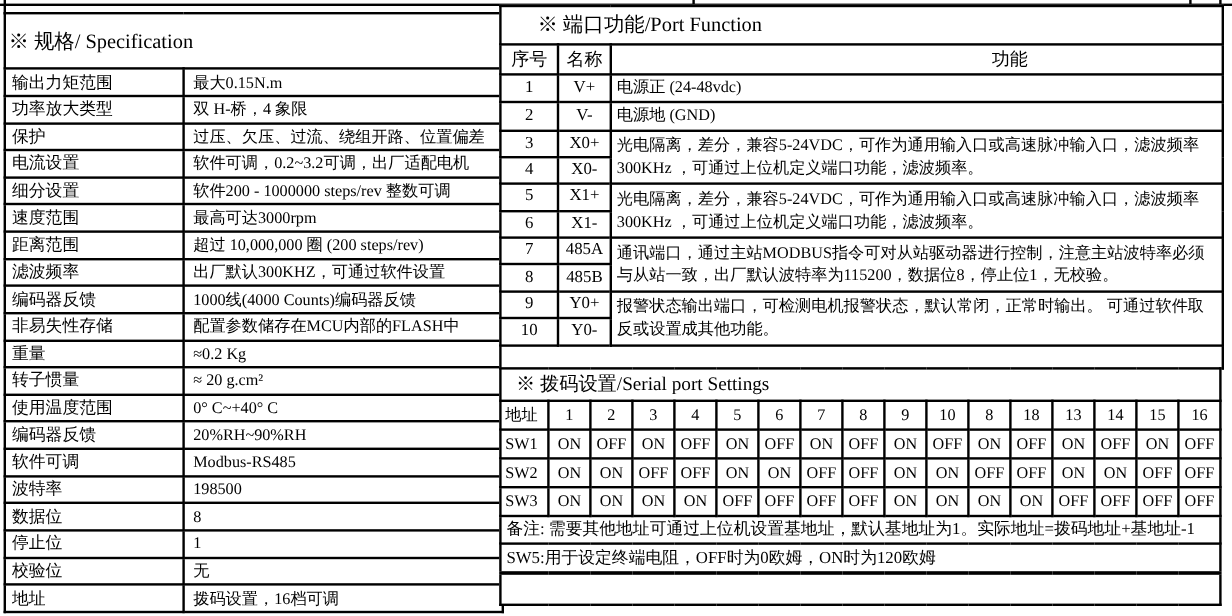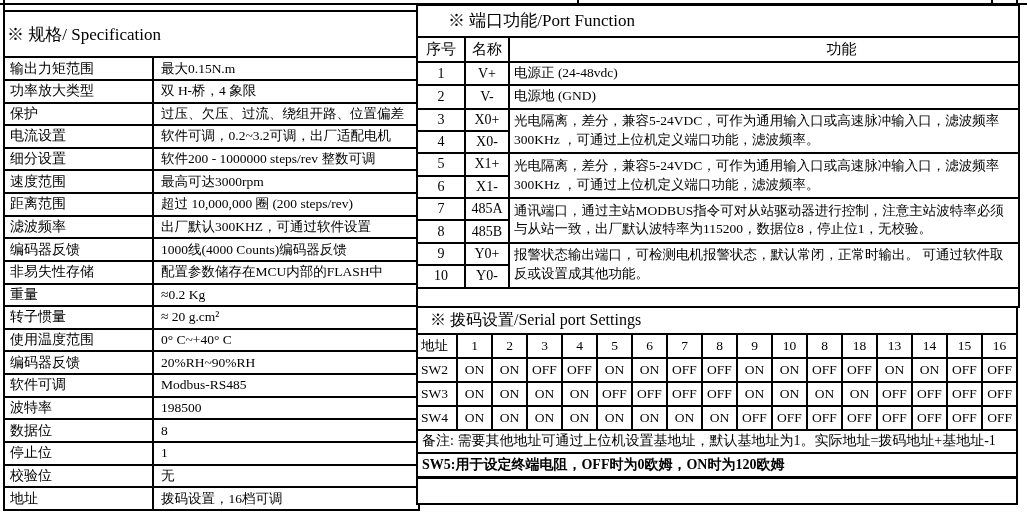--- a/index.html
+++ b/index.html
@@ -39,21 +39,21 @@
   #port-table td.func { font-size: 13.5px; text-align: left; padding: 1px 4px; line-height: 1.4; }
   #port-table tr.prow { height: 22px; }
   #port-table tr.empty-row td { height: 19px; }
 
   
   #dip-table { position: absolute; left: 416px; top: 306px; width: 602px; height: 199px; }
   #dip-table .title-cell { font-size: 16px; text-align: left; padding-left: 12px; height: 21px; }
   #dip-table td { font-size: 13.5px; text-align: center; height: 20px; }
   #dip-table td.swname { text-align: left; padding-left: 3px; }
   #dip-table td.note   { text-align: left; padding-left: 4px; font-size: 14px; white-space: nowrap; margin-top: 36px; }
-  #dip-table tr.sw5-row td { border-bottom-width: 3px; font-weight: bold; }
+  #dip-table tr.sw5-row td { border-bottom-width: 3px; }
   #dip-table tr.empty-row td { height: 22px; }
 </style>
 </head>
 <body>
 
 <div id="page">
 
   <div class="hline" style="left:0; top:3px; width:1027px; height:2px;"></div>
   <div class="vline" style="left:3px; top:0; width:2px; height:12px;"></div>
   <div class="vline" style="left:577px; top:0; width:2px; height:5px;"></div>
@@ -278,20 +278,40 @@
           <td>9</td>
           <td>10</td>
           <td>8</td>
           <td>18</td>
           <td>13</td>
           <td>14</td>
           <td>15</td>
           <td>16</td>
         </tr>
       <tr>
+        <td class="swname">SW1</td>
+
+      <td>ON</td>
+          <td>OFF</td>
+          <td>ON</td>
+          <td>OFF</td>
+          <td>ON</td>
+          <td>OFF</td>
+          <td>ON</td>
+          <td>OFF</td>
+          <td>ON</td>
+          <td>OFF</td>
+          <td>ON</td>
+          <td>OFF</td>
+          <td>ON</td>
+          <td>OFF</td>
+          <td>ON</td>
+          <td>OFF</td>
+        </tr>
+      <tr>
         <td class="swname">SW2</td>
 
       <td>ON</td>
           <td>ON</td>
           <td>OFF</td>
           <td>OFF</td>
           <td>ON</td>
           <td>ON</td>
           <td>OFF</td>
           <td>OFF</td>
@@ -312,40 +332,20 @@
           <td>ON</td>
           <td>ON</td>
           <td>OFF</td>
           <td>OFF</td>
           <td>OFF</td>
           <td>OFF</td>
           <td>ON</td>
           <td>ON</td>
           <td>ON</td>
           <td>ON</td>
-          <td>OFF</td>
-          <td>OFF</td>
-          <td>OFF</td>
-          <td>OFF</td>
-        </tr>
-      <tr>
-        <td class="swname">SW4</td>
-
-      <td>ON</td>
-          <td>ON</td>
-          <td>ON</td>
-          <td>ON</td>
-          <td>ON</td>
-          <td>ON</td>
-          <td>ON</td>
-          <td>ON</td>
-          <td>OFF</td>
-          <td>OFF</td>
-          <td>OFF</td>
-          <td>OFF</td>
           <td>OFF</td>
           <td>OFF</td>
           <td>OFF</td>
           <td>OFF</td>
         </tr>
       <tr>
         <td class="note" colspan="17">备注: 需要其他地址可通过上位机设置基地址，默认基地址为1。实际地址=拨码地址+基地址-1</td>
       </tr>
       <tr class="sw5-row">
         <td class="note" colspan="17">SW5:用于设定终端电阻，OFF时为0欧姆，ON时为120欧姆</td>

